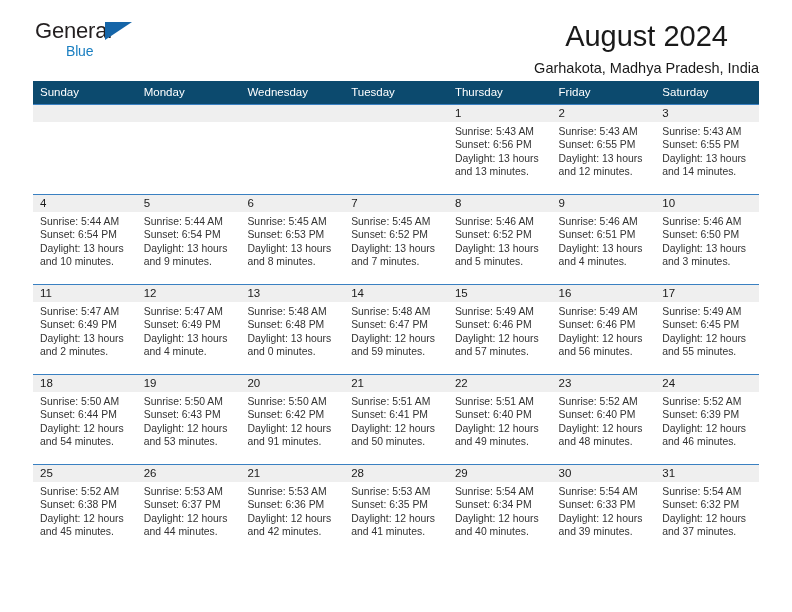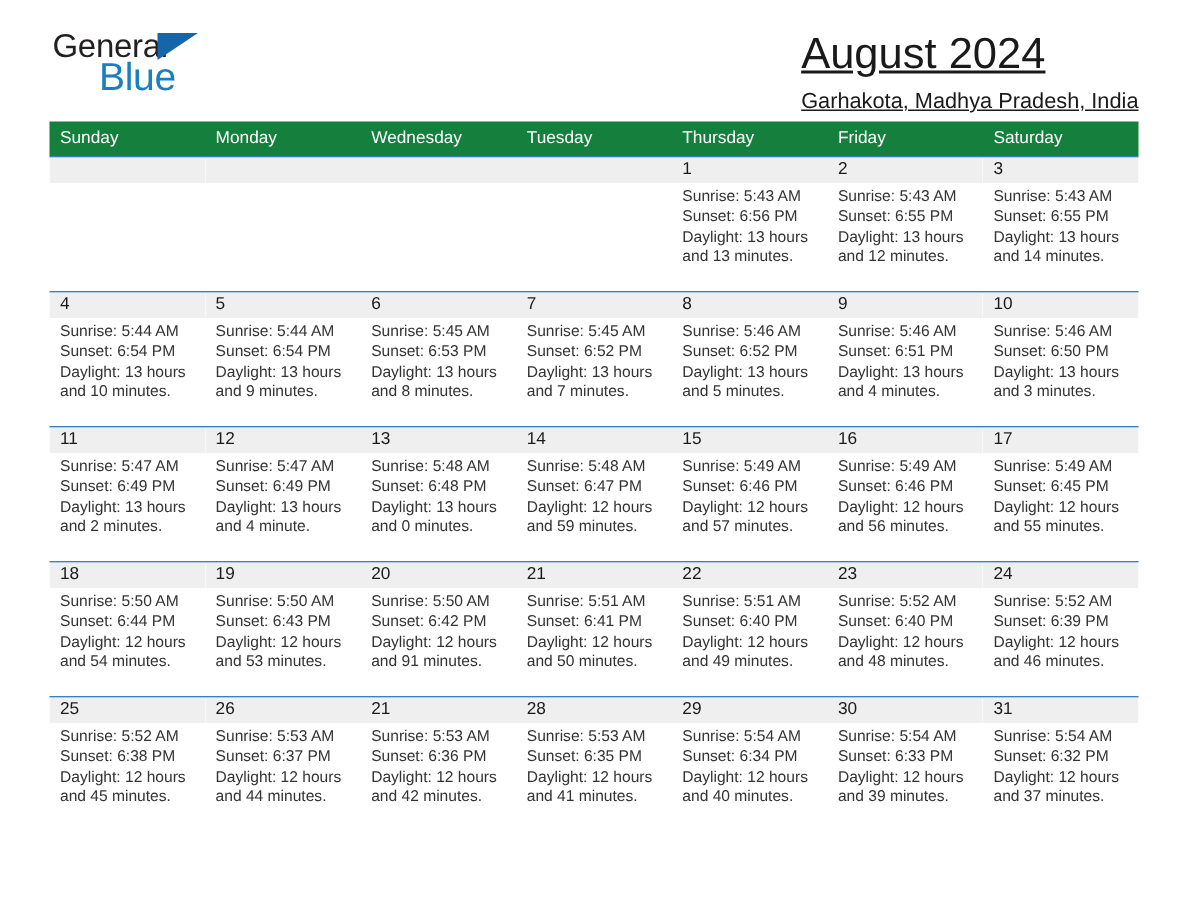--- a/index.html
+++ b/index.html
@@ -38,42 +38,41 @@
     padding-left: 2px;
   }
   .logo-general {
     font-size: 22px;
     letter-spacing: -0.2px;
     color: #231f20;
     line-height: 24px;
     display: block;
   }
   .logo-blue {
-    font-size: 26px;
+    font-size: 14px;
     letter-spacing: -0.2px;
     color: #1a7fc1;
     line-height: 22px;
     display: block;
     margin-left: 31px;
     margin-top: -3px;
   }
   .logo-triangle {
     position: absolute;
     left: 72px;
     top: 3px;
     width: 0;
     height: 0;
     border-left: 27px solid #1565a8;
     border-bottom: 18px solid transparent;
   }
 
   .titles {
-    text-align: left;
+    text-align: center;
     padding-top: 0px;
-    text-decoration: underline;
   }
   .cal-title {
     font-size: 29px;
     font-weight: normal;
     color: #1a1a1a;
     line-height: 34px;
     letter-spacing: 0px;
   }
   .cal-subtitle {
     font-size: 14.5px;
@@ -82,21 +81,21 @@
     margin-top: 5px;
   }
 
   
   .calendar {
     margin-top: 9px;
     width: 726px;
   }
   .weekday-row {
     display: flex;
-    background: #15803d;
+    background: #0c4a6e;
   }
   .weekday {
     flex: 1 1 0;
     color: #ffffff;
     font-size: 11.5px;
     padding: 5px 0 5px 7px;
     box-sizing: border-box;
     line-height: 13px;
   }
 

